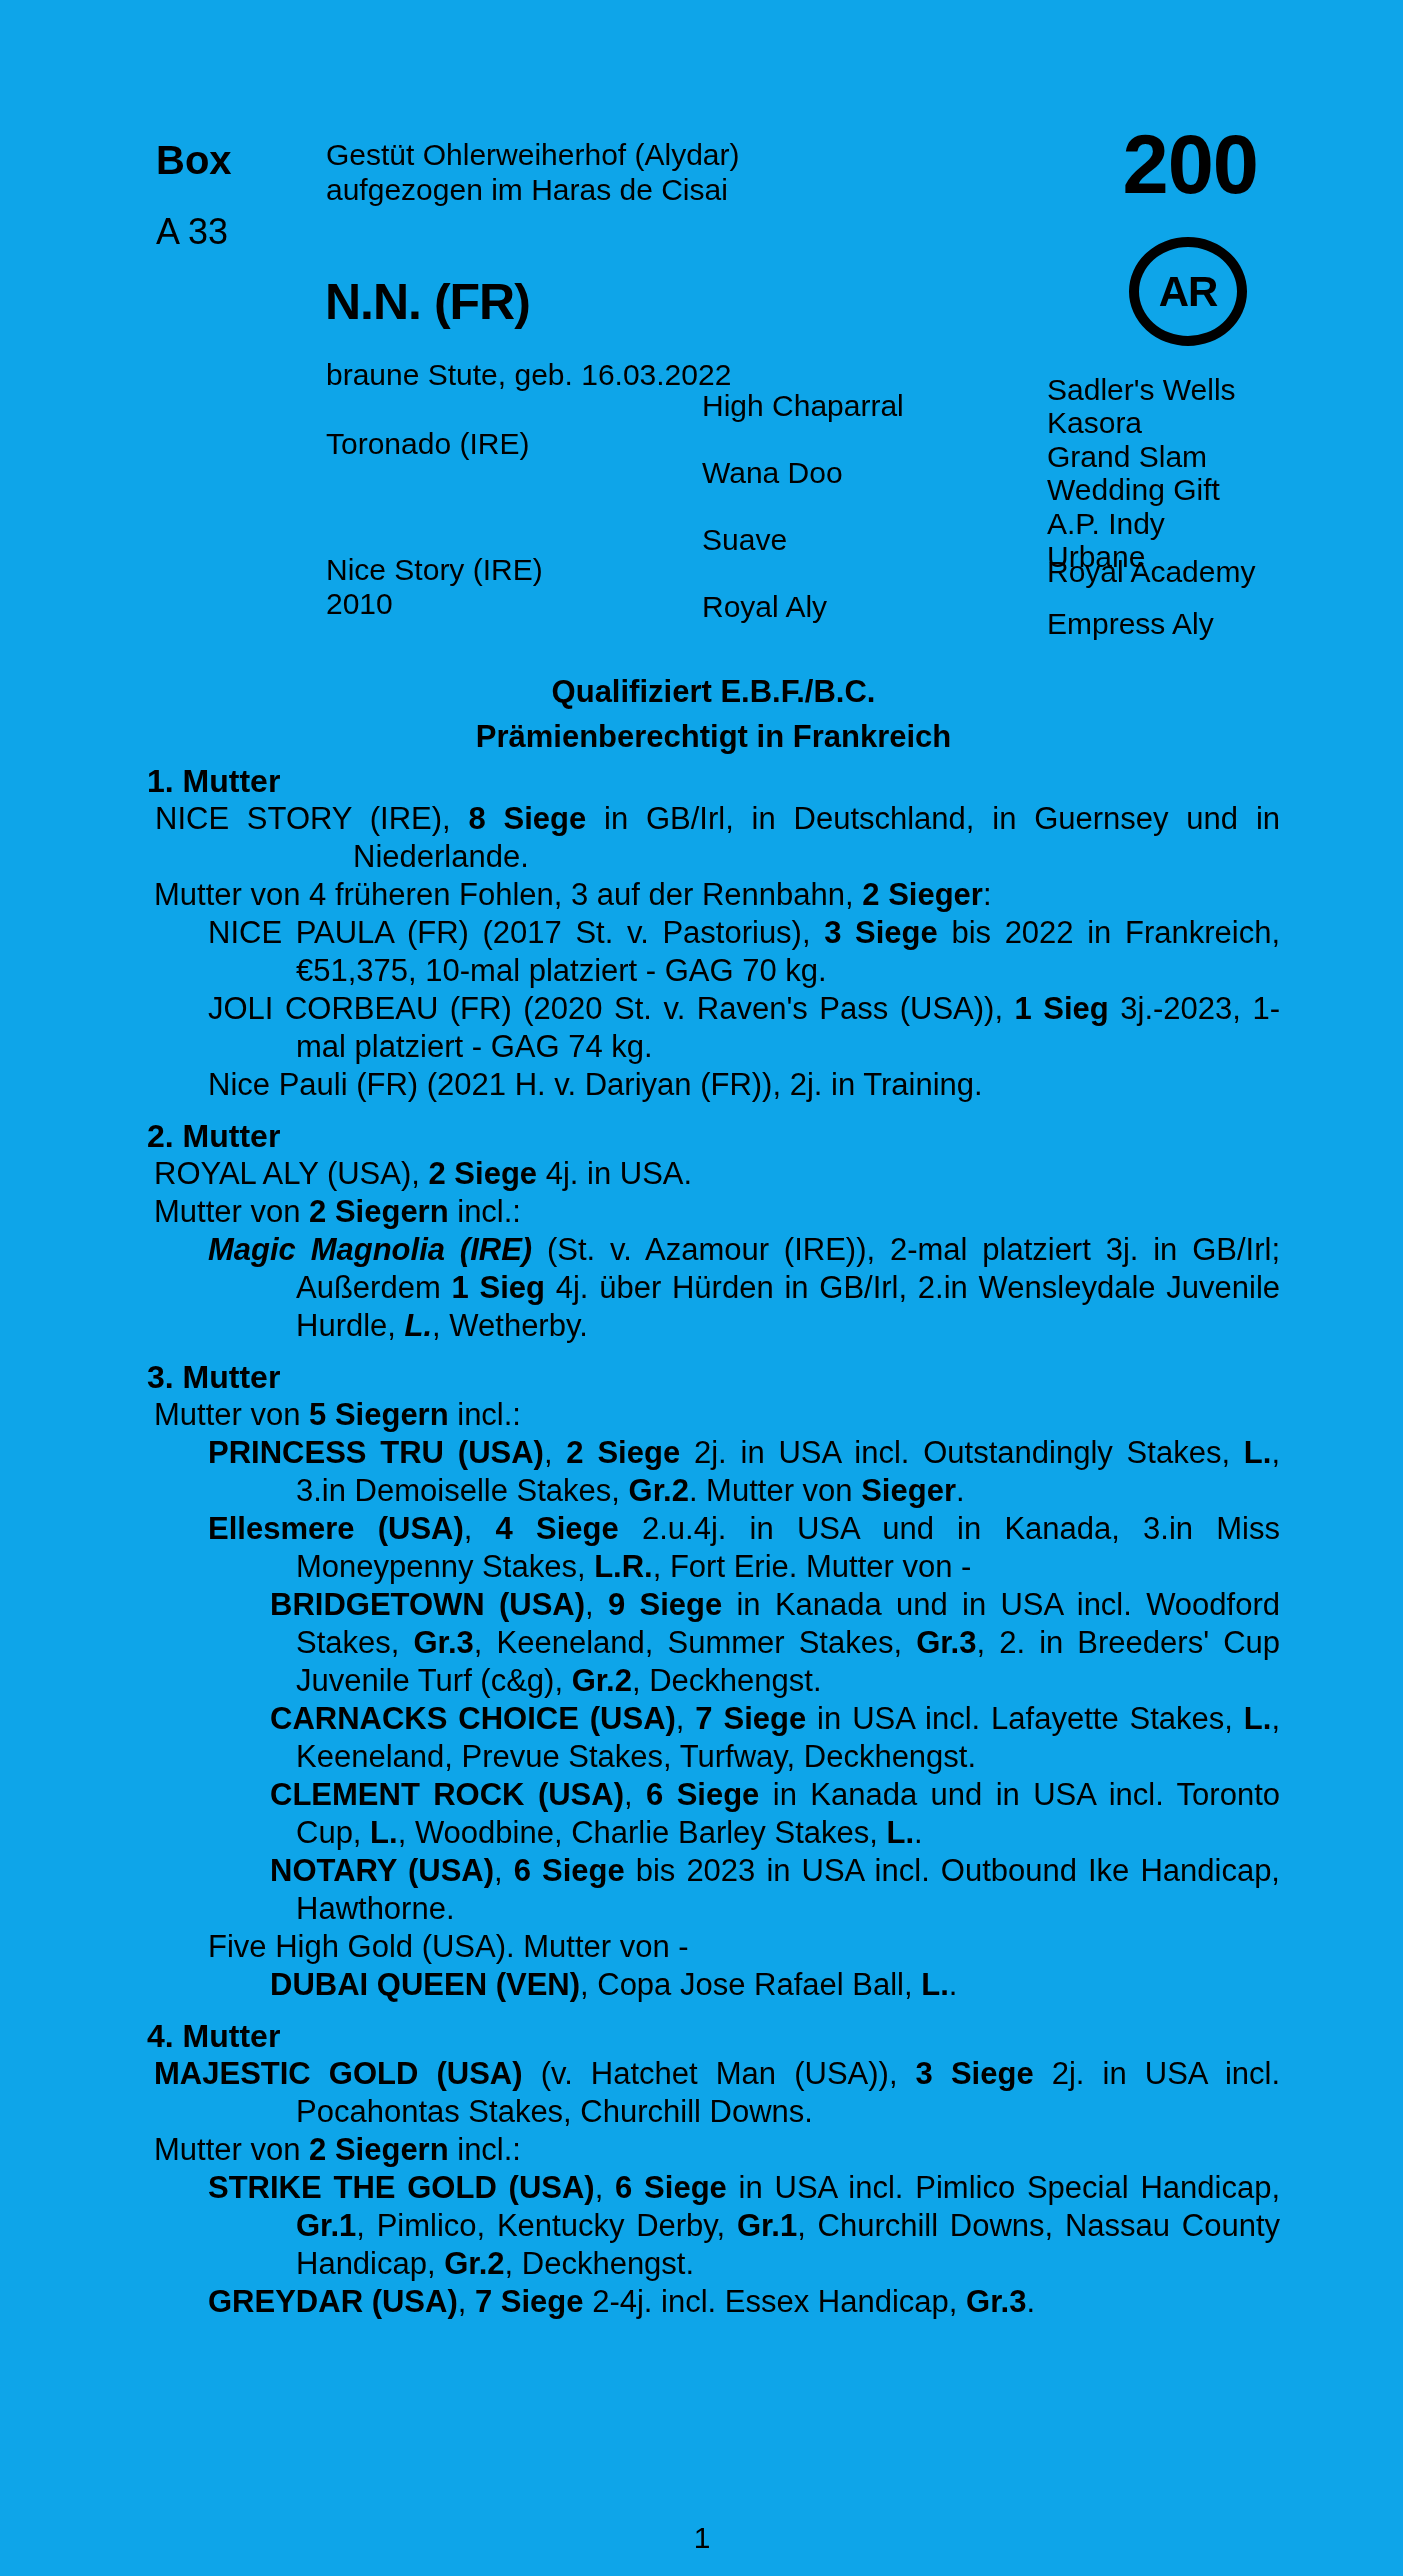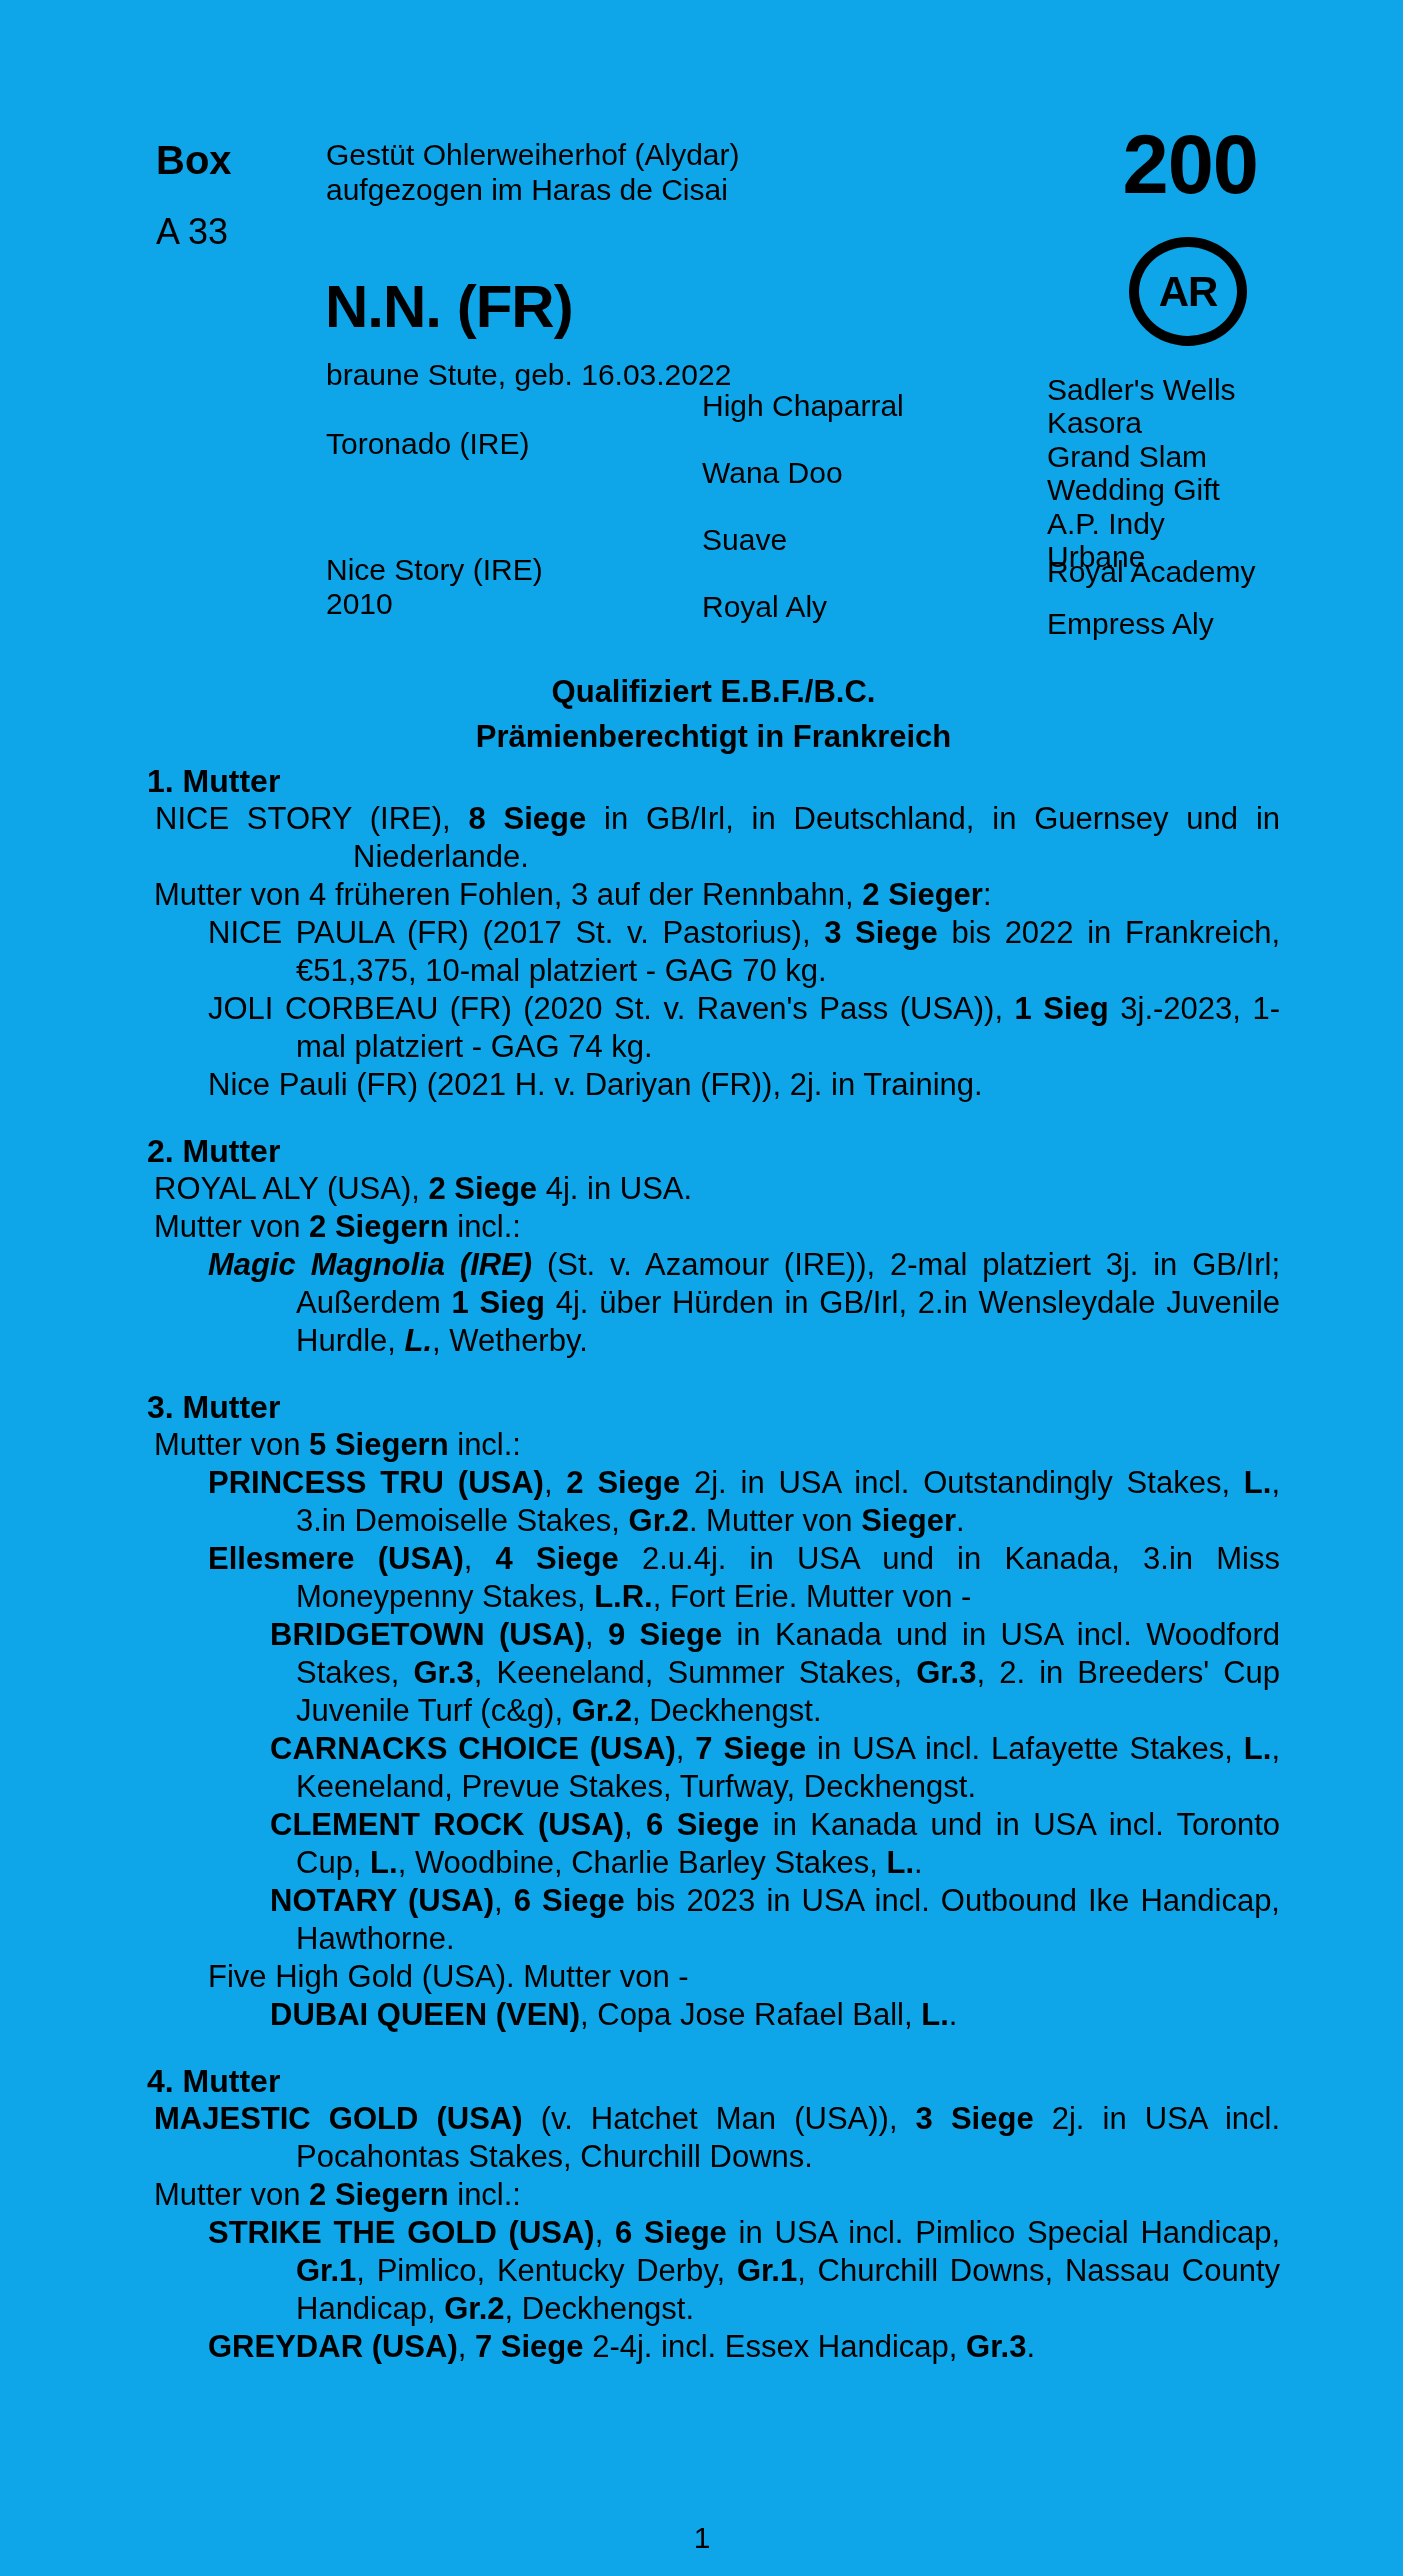--- a/index.html
+++ b/index.html
@@ -13,21 +13,21 @@
     overflow:hidden;
   }
   .abs{position:absolute;white-space:nowrap;}
 
   
   .box-label{left:156px;top:140px;font-size:40px;font-weight:bold;line-height:1;}
   .box-number{left:156px;top:214px;font-size:36px;font-weight:normal;line-height:1;}
   .consignor-1{left:326px;top:140px;font-size:30px;line-height:1;}
   .consignor-2{left:326px;top:175px;font-size:30px;line-height:1;}
   .lot-number{left:1108px;top:123px;width:150px;text-align:right;font-size:83px;font-weight:bold;line-height:1;letter-spacing:-1px;}
-  .horse-name{left:325px;top:277px;font-size:60px;font-weight:bold;line-height:1;letter-spacing:-1px;}
+  .horse-name{left:325px;top:277px;font-size:50px;font-weight:bold;line-height:1;letter-spacing:-1px;}
   .horse-details{left:326px;top:360px;font-size:30px;line-height:1;}
   .ar-badge{
     left:1129px;top:237px;width:118px;height:109px;
     border:10.3px solid #000;border-radius:50%;
     display:flex;align-items:center;justify-content:center;
     box-sizing:border-box;
     font-size:42px;font-weight:bold;letter-spacing:-1px;
   }
 
   
@@ -39,21 +39,21 @@
   
   .qual{left:147px;width:1133px;text-align:center;font-size:31px;font-weight:bold;line-height:1;}
   .qual-1{top:676px;}
   .qual-2{top:721px;}
 
   
   .flow{
     position:absolute;left:147px;top:762px;width:1133px;
     font-size:31px;line-height:38px;
   }
-  .section + .section{margin-top:28px;}
+  .section + .section{margin-top:13px;}
   .section-heading{font-weight:bold;font-size:32px;line-height:38px;}
   .para{text-align:justify;margin:0;}
   .p-l0{padding-left:149px;text-indent:-142px;}
   .p-l0-deep{padding-left:206px;text-indent:-198px;}
   .p-l1{padding-left:149px;text-indent:-88px;}
   .p-l2{padding-left:149px;text-indent:-26px;}
   .run-b{font-weight:bold;}
   .run-bi{font-weight:bold;font-style:italic;}
 
   

